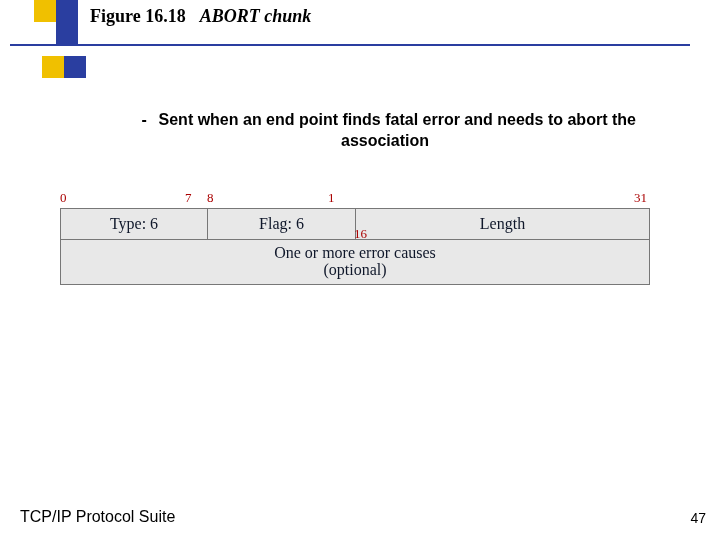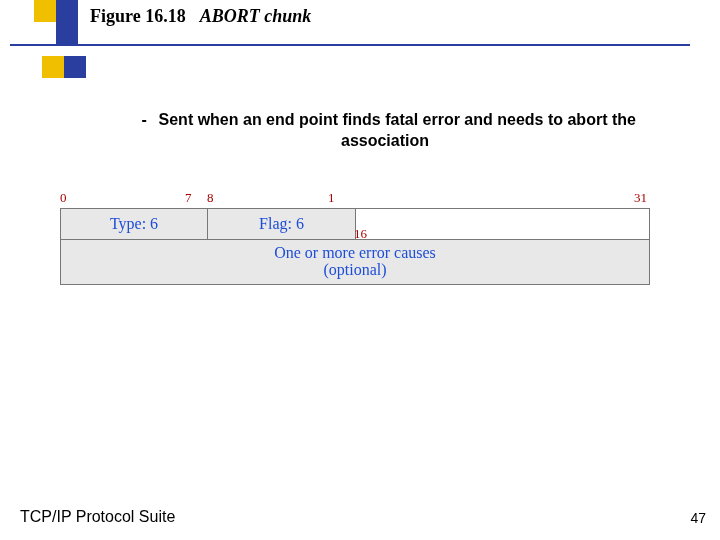--- a/index.html
+++ b/index.html
@@ -102,21 +102,21 @@
     border: 1px solid #777;
     height: 30px;
   }
   .row + .row { border-top: none; }
   .cell {
     border-right: 1px solid #777;
     display: flex;
     align-items: center;
     justify-content: center;
     font-size: 16px;
-    color: #1d4ed8;
+    color: #0f172a;
     background: #e8e8e8;
     height: 100%;
     box-sizing: border-box;
   }
   .row1 .c1 { width: 147px; }
   .row1 .c2 { width: 148px; }
   .row1 .c3 { flex: 1; border-right: none; }
   .row2 .cfull {
     flex: 1;
     border-right: none;
@@ -170,20 +170,21 @@
       <span class="b0">0</span>
       <span class="b7">7</span>
       <span class="b8">8</span>
       <span class="b15">1</span>
       <span class="b16">16</span>
       <span class="b31">31</span>
     </div>
     <div class="row row1">
       <div class="cell c1">Type: 6</div>
       <div class="cell c2">Flag: 6</div>
+      <div class="cell c3">Length</div>
     </div>
     <div class="row row2">
       <div class="cell cfull">
         <div>One or more error causes</div>
         <div>(optional)</div>
       </div>
     </div>
   </div>
 
   <div class="footer-left">TCP/IP Protocol Suite</div>

